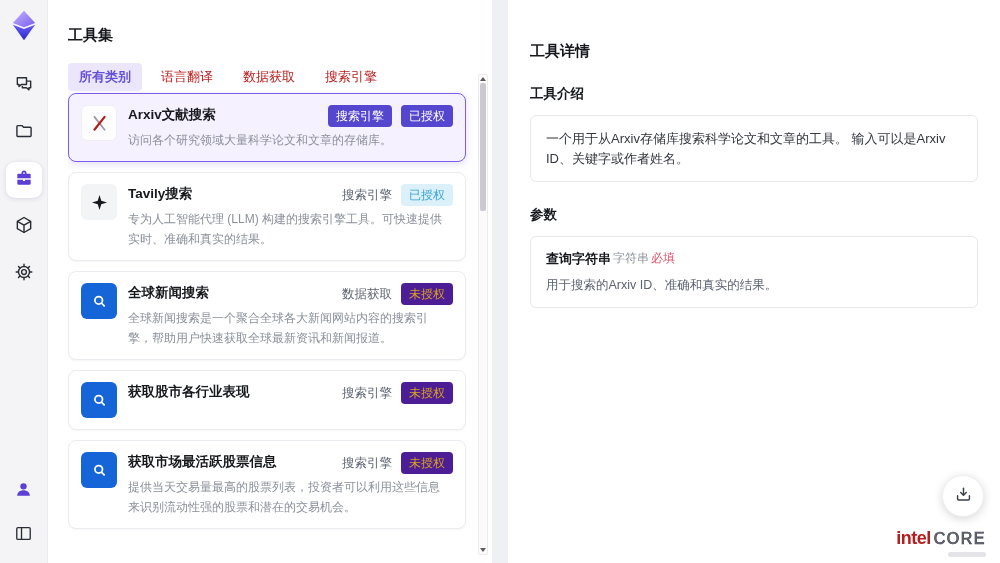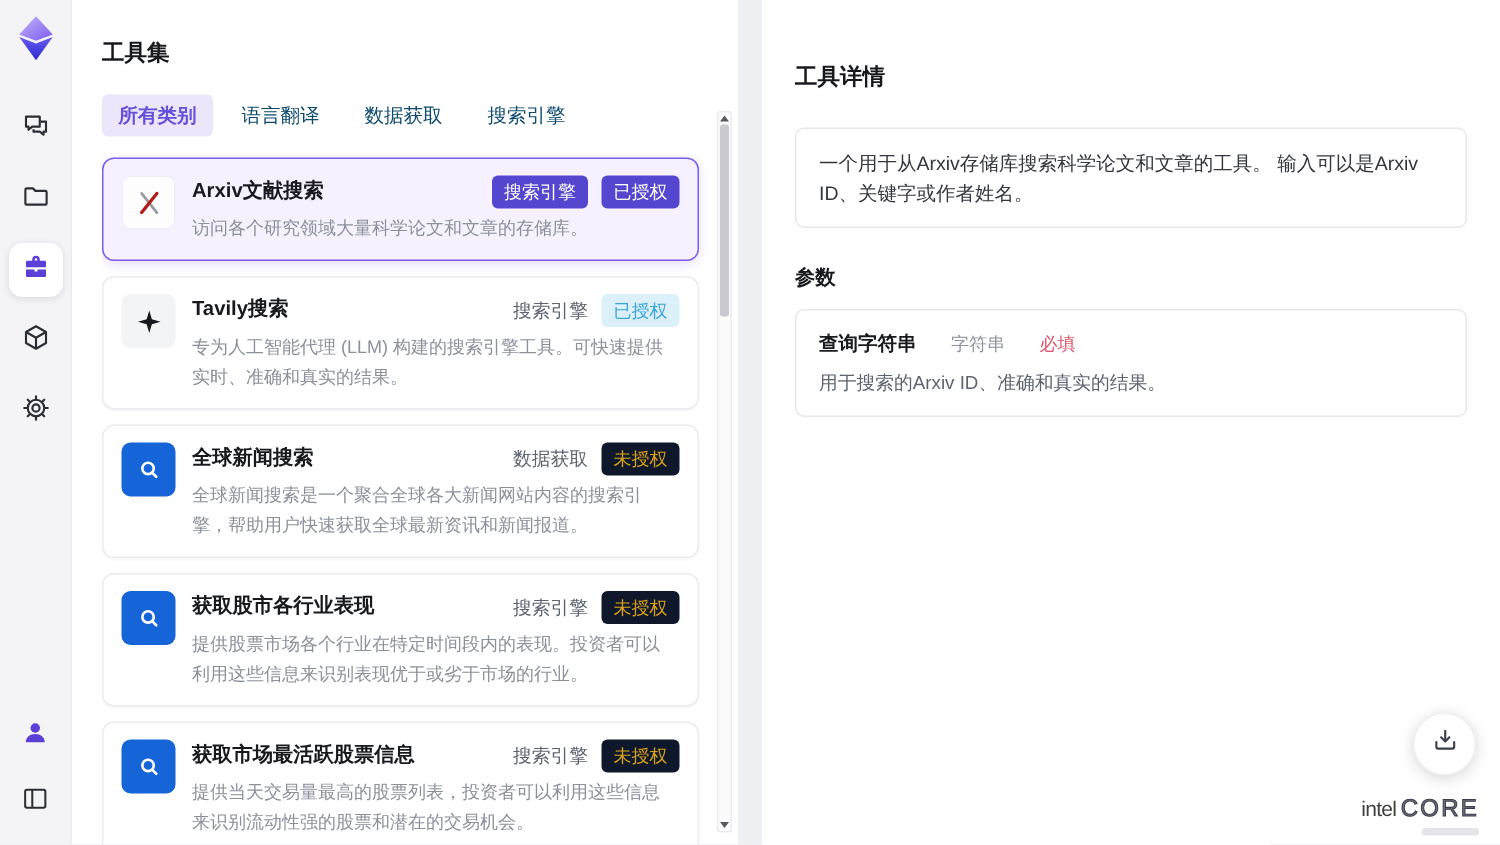--- a/index.html
+++ b/index.html
@@ -10,64 +10,64 @@
   .sidebar{width:48px;flex:none;background:#f4f4f6;border-right:1px solid #ebebee;display:flex;flex-direction:column;align-items:center;padding:8px 0 10px}
   .logo{width:30px;height:34px;margin-bottom:26px;display:flex;align-items:center;justify-content:center}
   .nav{display:flex;flex-direction:column;gap:11px;align-items:center}
   .nav-btn{width:36px;height:36px;border-radius:9px;display:flex;align-items:center;justify-content:center;cursor:pointer}
   .nav-btn.active{background:#fff;box-shadow:0 1px 5px rgba(40,30,90,.12)}
   .sidebar-bottom{margin-top:auto;display:flex;flex-direction:column;gap:8px;align-items:center}
 
   
   .list-panel{width:444px;flex:none;background:#fff;padding:20px 0 0 20px;display:flex;flex-direction:column;position:relative}
   .list-title{font-size:15px;font-weight:bold;margin:6px 0 18px}
-  .tabs{display:flex;gap:8px;margin-bottom:12px}
-  .tab{font-size:13px;color:#0c4a6e;padding:5px 11px;border-radius:4px;cursor:pointer;white-space:nowrap}
+  .tabs{display:flex;gap:8px;}
+  .tab{font-size:13px;color:#b91c1c;padding:5px 11px;border-radius:4px;cursor:pointer;white-space:nowrap}
   .tab.active{background:#ebe6f9;color:#6450d9;font-weight:bold}
   .cards{display:flex;flex-direction:column;gap:10px;overflow:hidden;padding:2px 26px 0 0;flex:1}
   .card{display:flex;gap:11px;padding:11px 12px;background:#fff;border:1px solid #ececf0;border-radius:8px;box-shadow:0 1px 2px rgba(20,20,40,.04);cursor:pointer;flex:none}
   .card.selected{background:#f6f1fe;border:1.5px solid #7c5ce8;box-shadow:0 2px 8px rgba(100,80,220,.18)}
   .tool-icon{width:36px;height:36px;border-radius:6px;flex:none;display:flex;align-items:center;justify-content:center}
   .tool-icon.bg-white{background:#fdfdfe;border:1px solid #f0eef8}
   .tool-icon.bg-gray{background:#f3f4f6}
   .tool-icon.bg-blue{background:#1565d8}
   .card-body{flex:1;min-width:0}
   .card-top{display:flex;align-items:flex-start;gap:8px;margin-bottom:4px}
   .tool-name{font-size:13.5px;font-weight:bold;color:#17191d;flex:1;padding-top:1px}
   .tags{display:flex;gap:9px;align-items:center;flex:none}
   .cat-text{font-size:12.5px;color:#5d6370;white-space:nowrap}
   .badge{font-size:12px;padding:2.5px 8px;border-radius:4px;white-space:nowrap}
   .badge.purple{background:#5546cf;color:#fff}
   .badge.blue{background:#dcf0fa;color:#3aa4d9}
-  .badge.yellow{background:#0f172a;color:#d9a21b}
+  .badge.yellow{background:#4c1d95;color:#d9a21b}
   .tool-desc{font-size:12px;color:#8b909b;line-height:1.62;padding-right:2px}
 
   
   .scrollbar{position:absolute;right:4px;top:74px;bottom:8px;width:10px;background:#fbfbfc;border:1px solid #ececee;border-radius:2px}
   .scroll-thumb{position:absolute;left:1px;right:1px;top:8px;height:128px;background:#c9c9cf;border-radius:2px;cursor:pointer}
   .scroll-up,.scroll-down{position:absolute;left:50%;transform:translateX(-50%);width:0;height:0;border-left:3px solid transparent;border-right:3px solid transparent;cursor:pointer}
   .scroll-up{top:2px;border-bottom:4px solid #5a5a60}
   .scroll-down{bottom:2px;border-top:4px solid #5a5a60}
 
   
   .detail-panel{flex:1;background:#fff;margin-left:16px;padding:36px 22px;position:relative}
   .detail-title{font-size:15px;font-weight:bold;margin:6px 0 24px}
   .section-heading{font-size:13.5px;font-weight:bold;margin-bottom:12px}
   .info-box{border:1px solid #e8e8ec;border-radius:6px;background:#fff;padding:13px 15px}
   .intro-box{font-size:13px;color:#33363d;line-height:1.5;margin-bottom:24px}
-  .param-head{margin-bottom:9px;display:flex;align-items:center;gap:23px}
+  .param-head{margin-bottom:9px;display:flex;align-items:flex-start;gap:2px}
   .param-name{font-size:13px;font-weight:bold;color:#17191d}
   .param-type{font-size:12px;color:#8b909b}
   .param-required{font-size:12px;color:#e0526a}
   .param-desc{font-size:12.5px;color:#5d6370}
 
   
   .download-btn{position:absolute;right:16px;bottom:46px;width:42px;height:42px;border-radius:50%;background:#fff;border:1px solid #f0f0f2;box-shadow:0 2px 10px rgba(0,0,0,.16);display:flex;align-items:center;justify-content:center;cursor:pointer}
   .intel-logo{position:absolute;right:14px;bottom:14px;display:flex;align-items:baseline;gap:3px;user-select:none}
-  .intel-word{font-size:14px;font-weight:normal;color:#404040;letter-spacing:-.5px}
+  .intel-word{font-size:18px;font-weight:bold;color:#b91c1c;letter-spacing:-.5px}
   .core-word{font-size:16px;font-weight:normal;letter-spacing:1.5px;color:#737373;-webkit-text-stroke:.7px #3a3d52;text-transform:uppercase}
   .intel-sub{position:absolute;right:14px;bottom:6px;width:38px;height:5px;background:#dcdce1;border-radius:2px;opacity:.75}
 </style>
 </head>
 <body>
 
 <div class="sidebar">
   <div class="logo">
     <svg viewBox="0 0 32 36" width="28" height="31">
       <defs>
@@ -216,21 +216,20 @@
           </svg>
         </span>
     <div class="card-body">
       <div class="card-top">
         <span class="tool-name">获取股市各行业表现</span>
         <span class="tags">
           <span class="cat-text">搜索引擎</span>
           <span class="badge yellow">未授权</span>
         </span>
       </div>
-      <div class="tool-desc">提供股票市场各个行业在特定时间段内的表现。投资者可以利用这些信息来识别表现优于或劣于市场的行业。</div>
     </div>
   </div>
       <div class="card">
     <span class="tool-icon bg-blue">
           <svg viewBox="0 0 24 24" width="19" height="19" fill="none" stroke="#fff" stroke-width="2.2" stroke-linecap="round">
             <circle cx="11" cy="10.5" r="4.8"></circle>
             <path d="M14.6 14.2l3.3 3.3"></path>
           </svg>
         </span>
     <div class="card-body">
@@ -249,20 +248,21 @@
   <div class="scrollbar">
     <div class="scroll-up"></div>
     <div class="scroll-thumb"></div>
     <div class="scroll-down"></div>
   </div>
 </div>
 
 <div class="detail-panel">
   <div class="detail-title">工具详情</div>
 
+  <div class="section-heading">工具介绍</div>
   <div class="info-box intro-box">一个用于从Arxiv存储库搜索科学论文和文章的工具。 输入可以是Arxiv ID、关键字或作者姓名。</div>
 
   <div class="section-heading">参数</div>
   <div class="info-box">
     <div class="param-head">
       <span class="param-name">查询字符串</span>
       <span class="param-type">字符串</span>
       <span class="param-required">必填</span>
     </div>
     <div class="param-desc">用于搜索的Arxiv ID、准确和真实的结果。</div>

